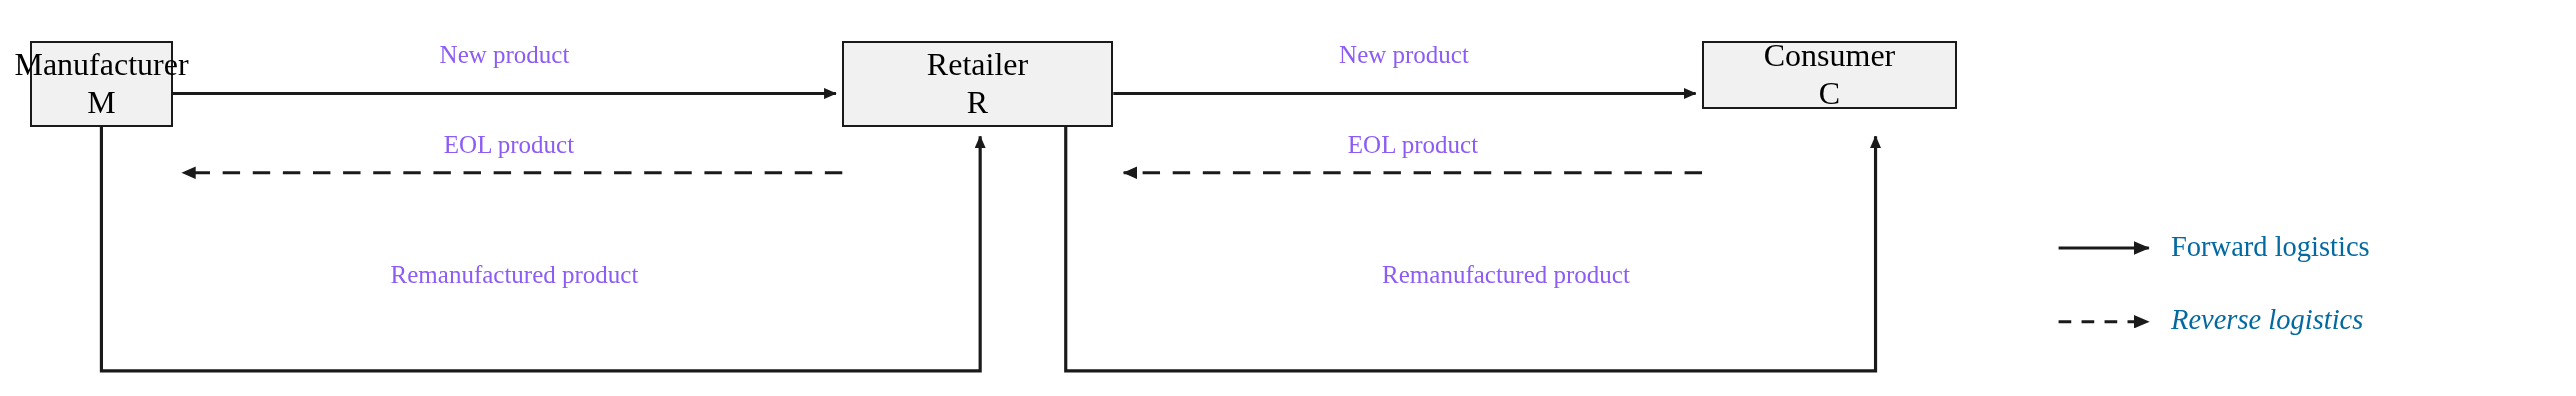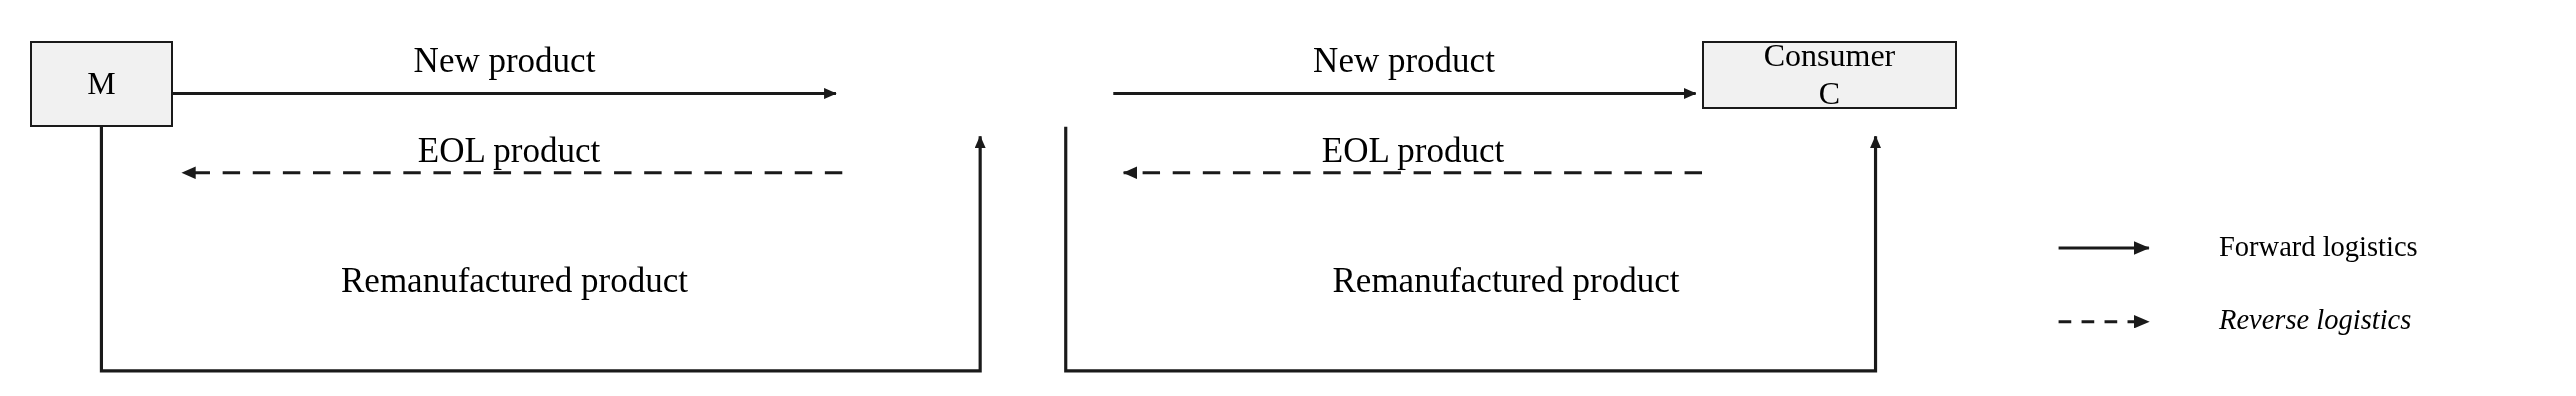--- a/index.html
+++ b/index.html
@@ -41,31 +41,30 @@
     color: #000000;
     white-space: nowrap;
   }
   .node-symbol {
     font-size: 32px;
     color: #000000;
     white-space: nowrap;
   }
   .edge-label {
     position: absolute;
-    font-size: 35px;
-    color: #000000;
+    font-size: 25px;
+    color: #8b5cf6;
     white-space: nowrap;
     text-align: center;
   }
   .legend-label {
     position: absolute;
     font-size: 28.5px;
-    color: #000000;
+    color: #0369a1;
     white-space: nowrap;
-    margin-left: 48px;
   }
 </style>
 </head>
 <body>
 
 <div id="canvas">
 
   <svg id="diagram-svg" viewBox="0 0 3251 501" preserveAspectRatio="none" xmlns="http://www.w3.org/2000/svg">
     <defs>
       <marker id="arrow-solid" markerWidth="16" markerHeight="14" refX="15" refY="7" orient="auto" markerUnits="userSpaceOnUse">
@@ -93,23 +92,28 @@
     <path d="M 128 160 L 128 468 L 1237 468 L 1237 172" fill="none" stroke="#1a1a1a" stroke-width="4" marker-end="url(#arrow-solid-up)"></path>
 
     <path d="M 1345 160 L 1345 468 L 2367 468 L 2367 172" fill="none" stroke="#1a1a1a" stroke-width="4" marker-end="url(#arrow-solid-up)"></path>
 
     <line x1="2598" y1="313" x2="2712" y2="313" stroke="#1a1a1a" stroke-width="4" marker-end="url(#arrow-legend)"></line>
 
     <line x1="2598" y1="406" x2="2712" y2="406" stroke="#1a1a1a" stroke-width="4" stroke-dasharray="16 13" marker-end="url(#arrow-legend)"></line>
   </svg>
 
   <div class="node-box" style="left:30px; top:41px; width:143px; height:86px;">
+    <span class="node-title">Manufacturer</span>
     <span class="node-symbol">M</span>
   </div>
 
+  <div class="node-box" style="left:842px; top:41px; width:271px; height:86px;">
+    <span class="node-title">Retailer</span>
+    <span class="node-symbol">R</span>
+  </div>
 
   <div class="node-box" style="left:1702px; top:41px; width:255px; height:68px;">
     <span class="node-title">Consumer</span>
     <span class="node-symbol">C</span>
   </div>
 
   <div class="edge-label" style="left:173px; top:41px; width:663px;">New product</div>
 
   <div class="edge-label" style="left:1113px; top:41px; width:582px;">New product</div>
 

